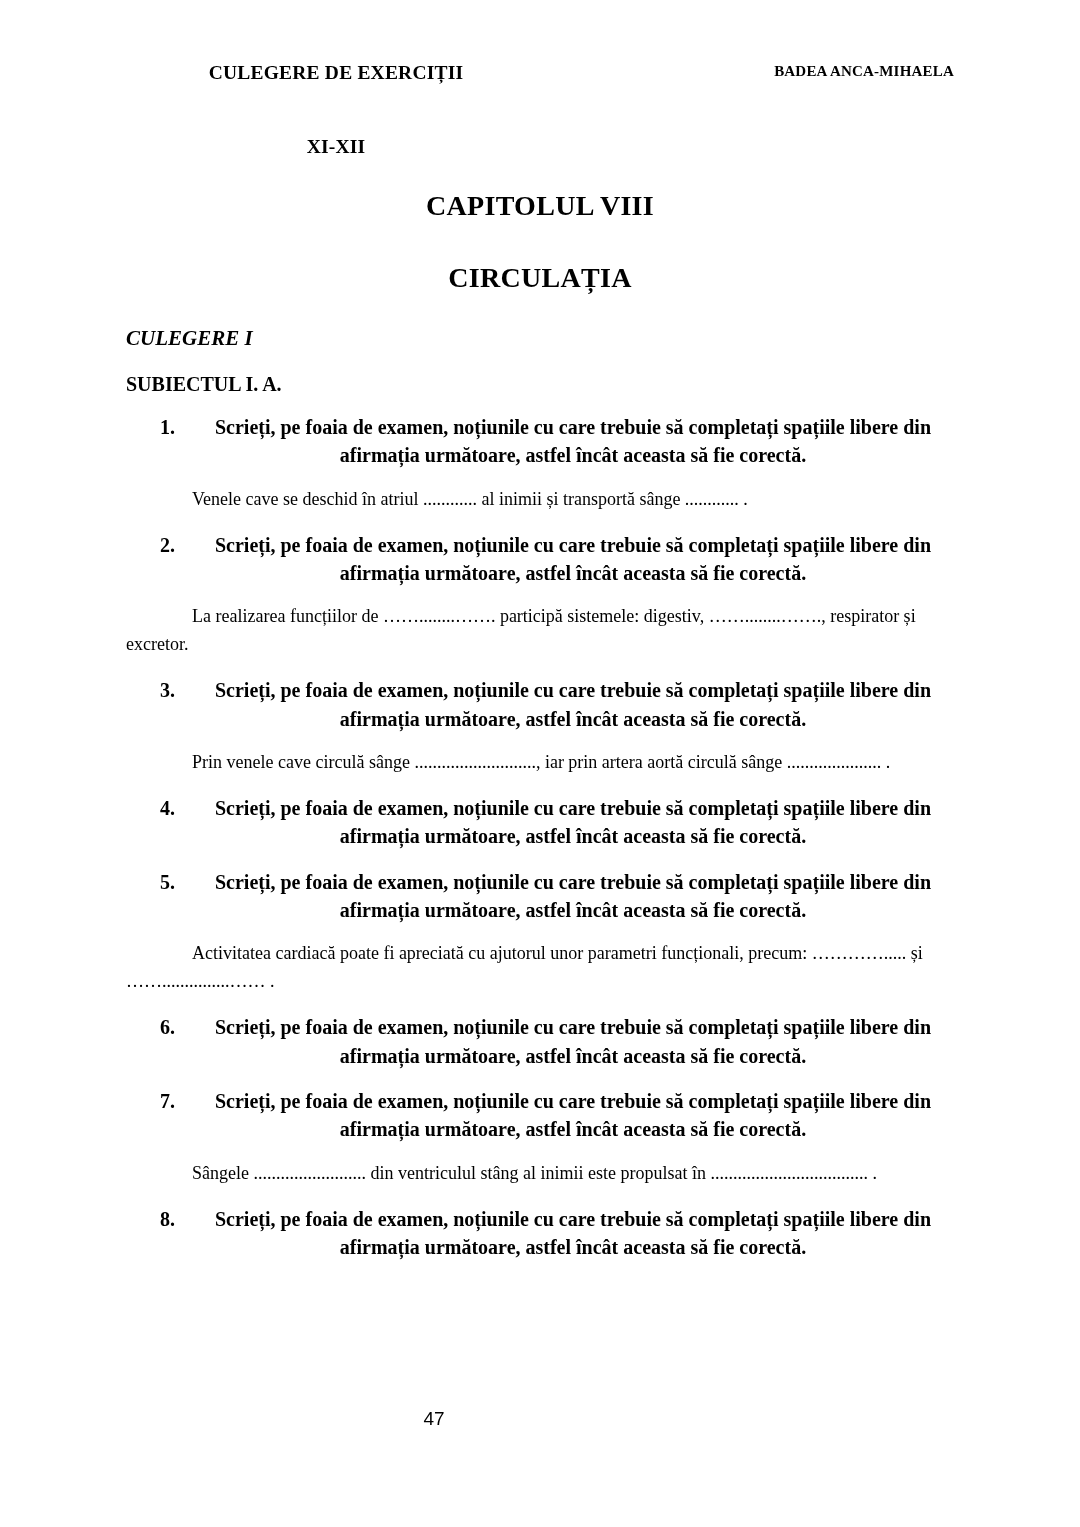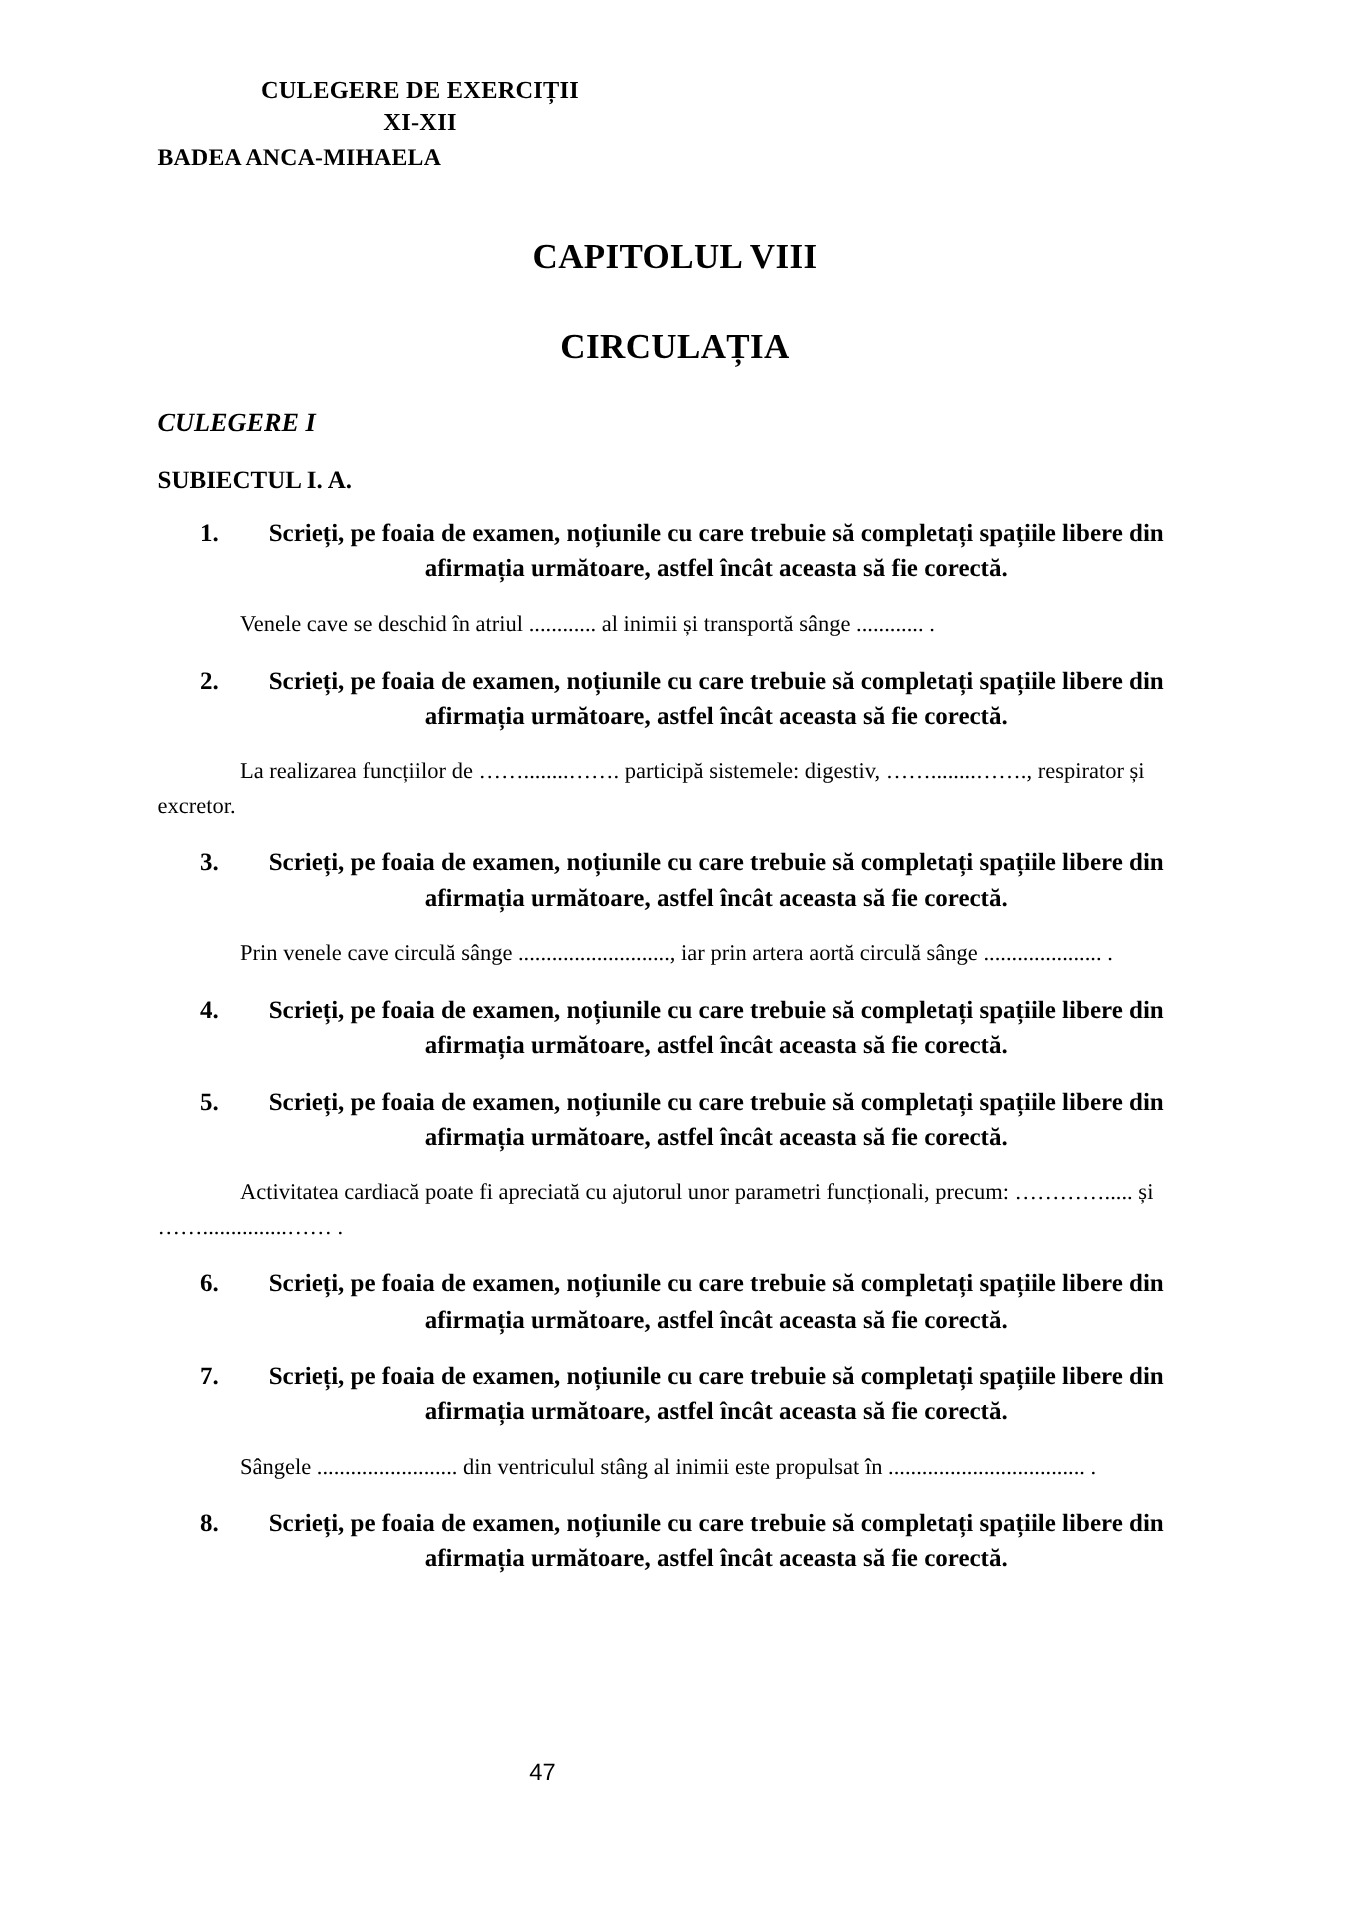--- a/index.html
+++ b/index.html
@@ -22,35 +22,34 @@
 
   
   .running-header {
     position: absolute;
     top: 60px;
     left: 126px;
     width: 828px;
     display: flex;
     justify-content: space-between;
     align-items: flex-start;
-    flex-direction: column;
   }
   .hdr-left {
     width: 420px;
     text-align: center;
     font-weight: bold;
     font-size: 19.5px;
     line-height: 1.35;
     letter-spacing: 0.2px;
   }
   .hdr-left .line1 { display: block; }
-  .hdr-left .line2 { display: block; }
+  .hdr-left .line2 { display: block; margin-top: 48px; }
   .hdr-right {
     font-weight: bold;
-    font-size: 19px;
+    font-size: 15px;
     line-height: 1.35;
     letter-spacing: 0.2px;
     padding-top: 1px;
     white-space: nowrap;
   }
 
   
   .titles {
     position: absolute;
     top: 178px;

